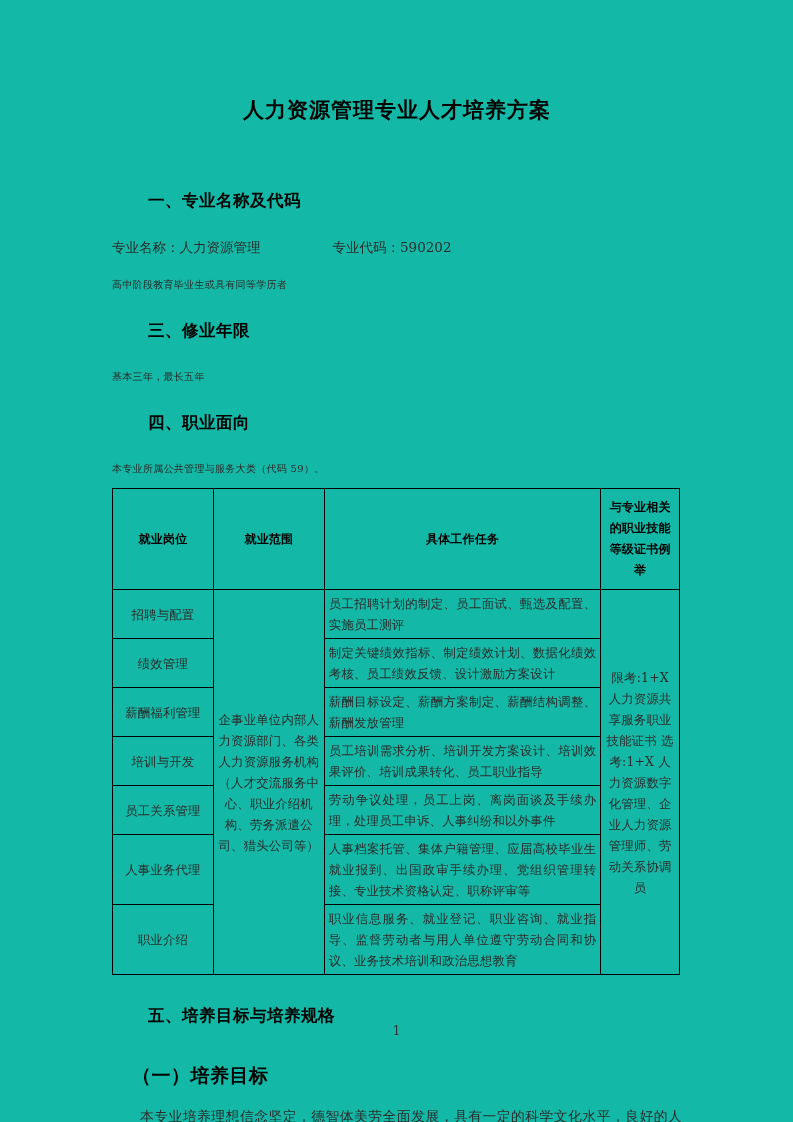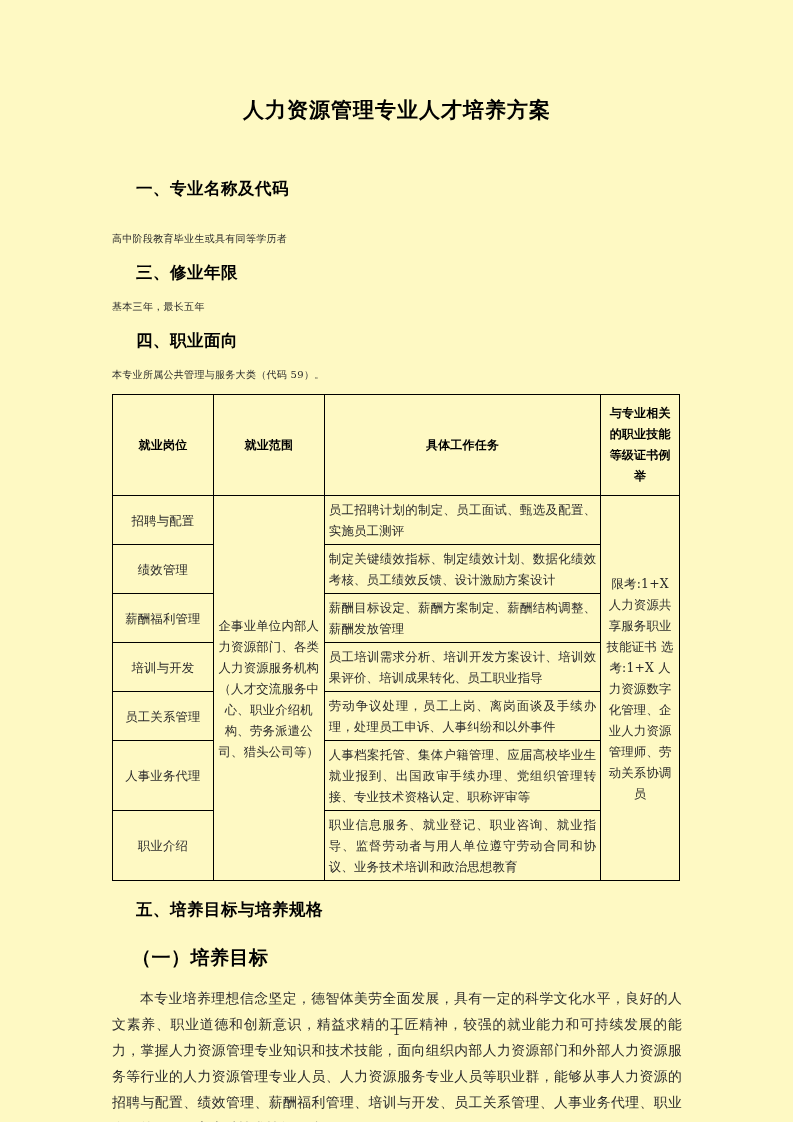--- a/index.html
+++ b/index.html
@@ -9,21 +9,21 @@
     background: #ffffff;
   }
   body {
     font-family: "DejaVu Serif", "Liberation Serif", serif;
     color: #1a1a1a;
   }
   .page {
     position: relative;
     width: 793px;
     height: 1122px;
-    background: #fef9c3;
+    background: #14b8a6;
     box-sizing: border-box;
     overflow: hidden;
     padding-left: 25px;
   }
   .content {
     position: absolute;
     left: 112px;
     top: 0;
     width: 570px;
   }
@@ -39,21 +39,21 @@
     padding-top: 96px;
     color: #000;
   }
 
   
   .h1 {
     font-family: "DejaVu Sans", "Liberation Sans", sans-serif;
     font-weight: bold;
     font-size: 16.5px;
     color: #000;
-    margin: 4px;
+    margin: 16px;
     padding-left: 20px;
     letter-spacing: 0.5px;
   }
   .h2 {
     font-family: "DejaVu Sans", "Liberation Sans", sans-serif;
     font-weight: bold;
     font-size: 19px;
     color: #000;
     margin: 0;
     padding-left: 20px;
@@ -166,20 +166,24 @@
 
   <div class="content">
 
     <h1 class="doc-title">人力资源管理专业人才培养方案</h1>
 
     <div class="spacer-xl"></div>
     <div class="spacer-lg"></div>
 
     <h2 class="h1">一、专业名称及代码</h2>
     <div class="spacer-sm"></div>
+    <div class="namecode">
+      <span>专业名称：人力资源管理</span>
+      <span class="code-part">专业代码：590202</span>
+    </div>
 
     <div class="spacer-sm"></div>
 
     <div class="spacer-sm"></div>
     <p class="body-line">高中阶段教育毕业生或具有同等学历者</p>
 
     <div class="spacer-sm"></div>
 
     <h2 class="h1">三、修业年限</h2>
     <div class="spacer-sm"></div>

